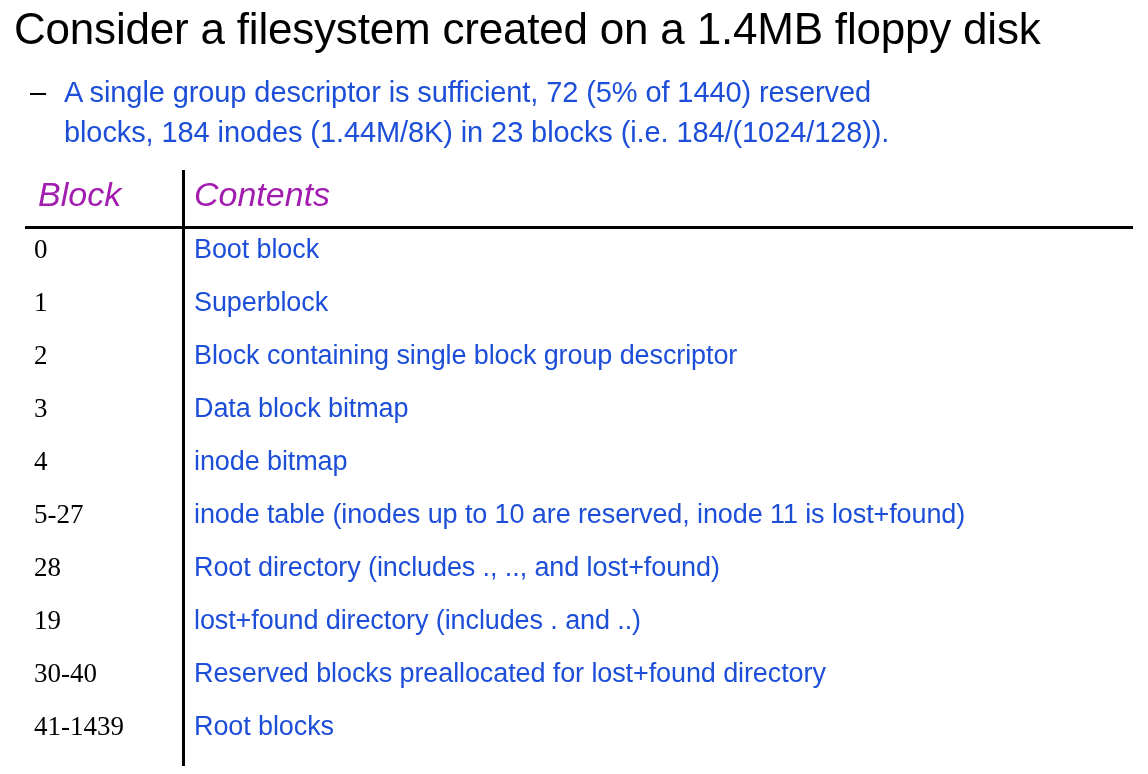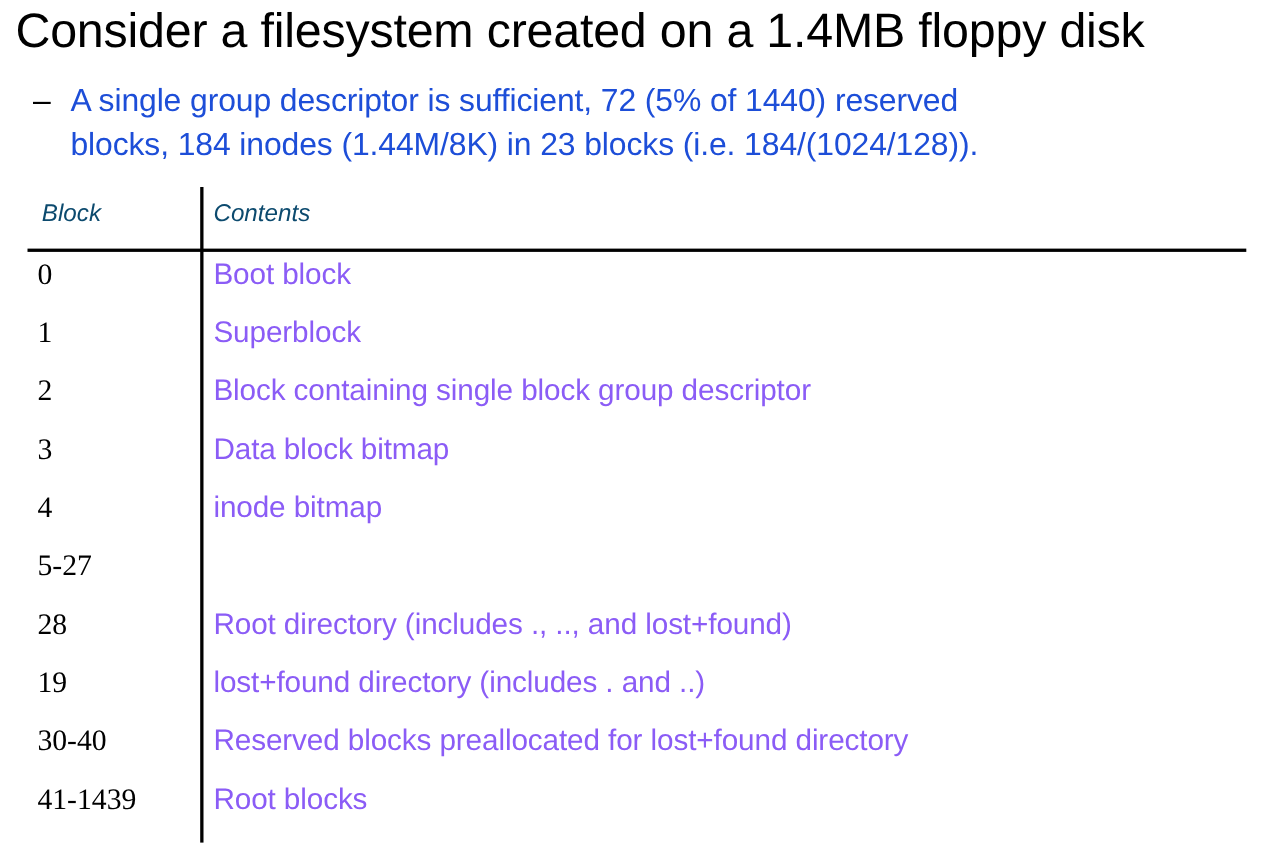--- a/index.html
+++ b/index.html
@@ -103,23 +103,23 @@
     left: 0;
     top: 0;
     width: 1108px;
     height: 56px;
   }
   .th {
     position: absolute;
     top: 4px;
     font-family: "Liberation Sans", sans-serif;
     font-style: italic;
-    font-size: 22px;
+    font-size: 34px;
     line-height: 40px;
-    color: #0c4a6e;
+    color: #a21caf;
     white-space: nowrap;
   }
   .th-block   { left: 13px; }
   .th-contents{ left: 169px; }
 
   
   .tbody {
     position: absolute;
     left: 0;
     top: 56px;
@@ -142,21 +142,21 @@
   }
   .cell-contents {
     position: absolute;
     left: 169px;
     top: 0px;
     width: 930px;
     font-family: "Liberation Sans", sans-serif;
     font-size: 27px;
     line-height: 46px;
     letter-spacing: -0.1px;
-    color: #8b5cf6;
+    color: #1d4ed8;
     white-space: nowrap;
   }
 </style>
 </head>
 <body>
 
 <div class="slide">
 
   <div class="slide-title">Consider a filesystem created on a 1.4MB floppy disk</div>
 
@@ -200,20 +200,21 @@
         <span class="cell-contents">Data block bitmap</span>
       </div>
 
       <div class="trow">
         <span class="cell-block">4</span>
         <span class="cell-contents">inode bitmap</span>
       </div>
 
       <div class="trow">
         <span class="cell-block">5-27</span>
+        <span class="cell-contents">inode table (inodes up to 10 are reserved, inode 11 is lost+found)</span>
       </div>
 
       <div class="trow">
         <span class="cell-block">28</span>
         <span class="cell-contents">Root directory (includes ., .., and lost+found)</span>
       </div>
 
       <div class="trow">
         <span class="cell-block">19</span>
         <span class="cell-contents">lost+found directory (includes . and ..)</span>

